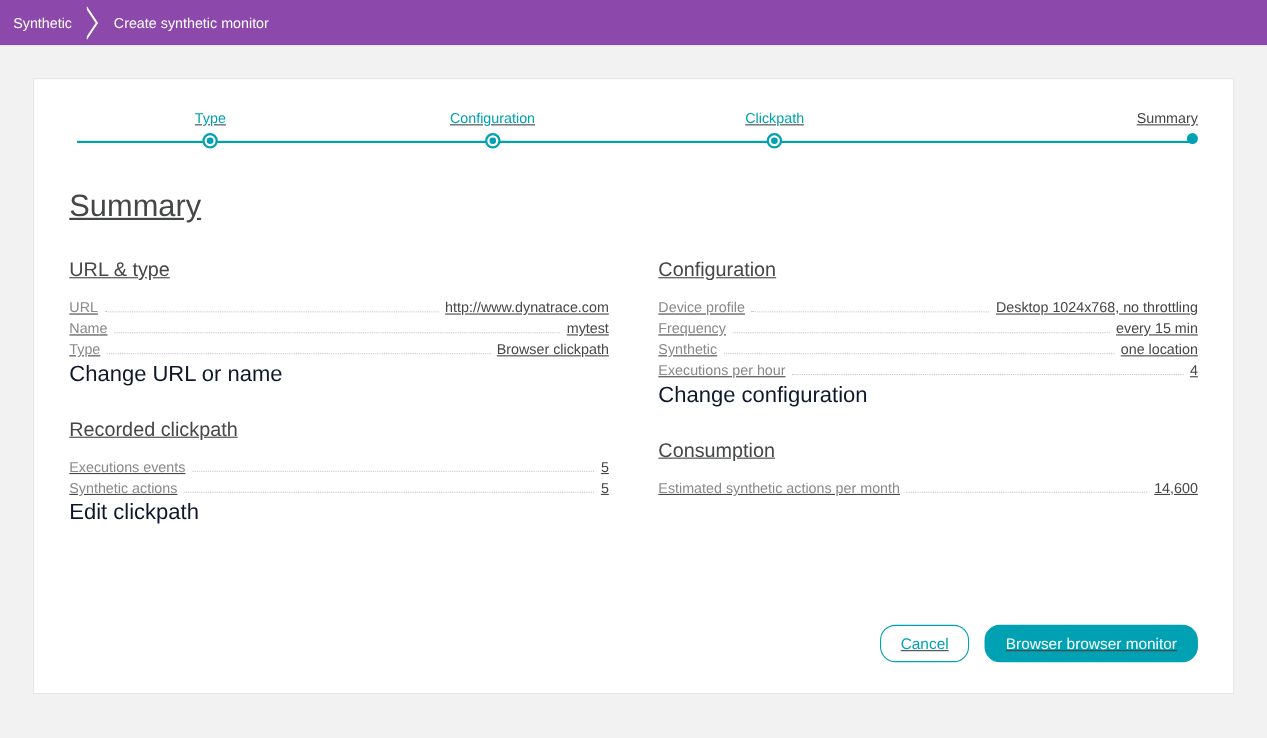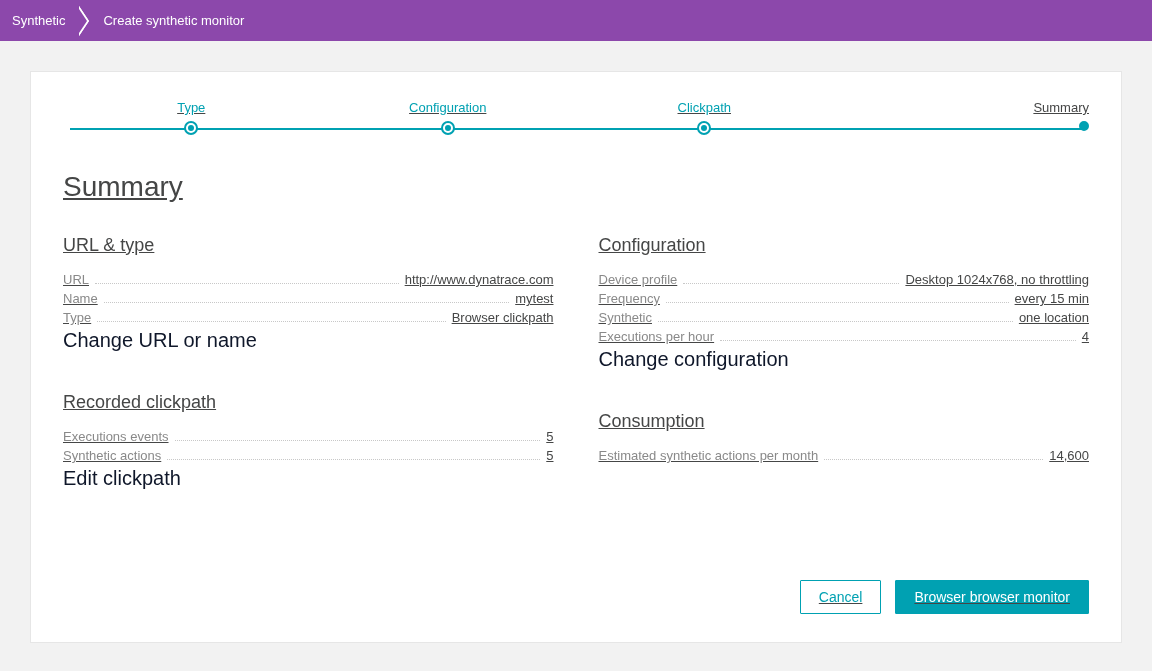--- a/index.html
+++ b/index.html
@@ -141,21 +141,21 @@
   }
   .col { flex: 1; }
 
   h2.section-title {
     font-size: 18px;
     font-weight: 400;
     color: #454646;
     margin-bottom: 16px;
     margin-top: 8px;
   }
-  h2.section-title.mt { margin-top: 40px; }
+  h2.section-title.mt { margin-top: 28px; }
 
   .kv-row {
     display: flex;
     align-items: baseline;
     font-size: 13px;
     color: #6d6d6d;
     margin-bottom: 4px;
   }
   .kv-label { color: #898989; white-space: nowrap; }
   .kv-fill {
@@ -180,21 +180,21 @@
 
   .footer-actions {
     display: flex;
     justify-content: flex-end;
     gap: 14px;
     margin-top: 90px;
   }
   .btn {
     font-size: 14px;
     padding: 8px 18px;
-    border-radius: 1px;
+    border-radius: 14px;
     cursor: pointer;
     border: 1px solid transparent;
   }
   .btn-secondary {
     background: #fff;
     color: #00a1b2;
     border: 1px solid #00a1b2;
   }
   .btn-primary {
     background: #00a1b2;

